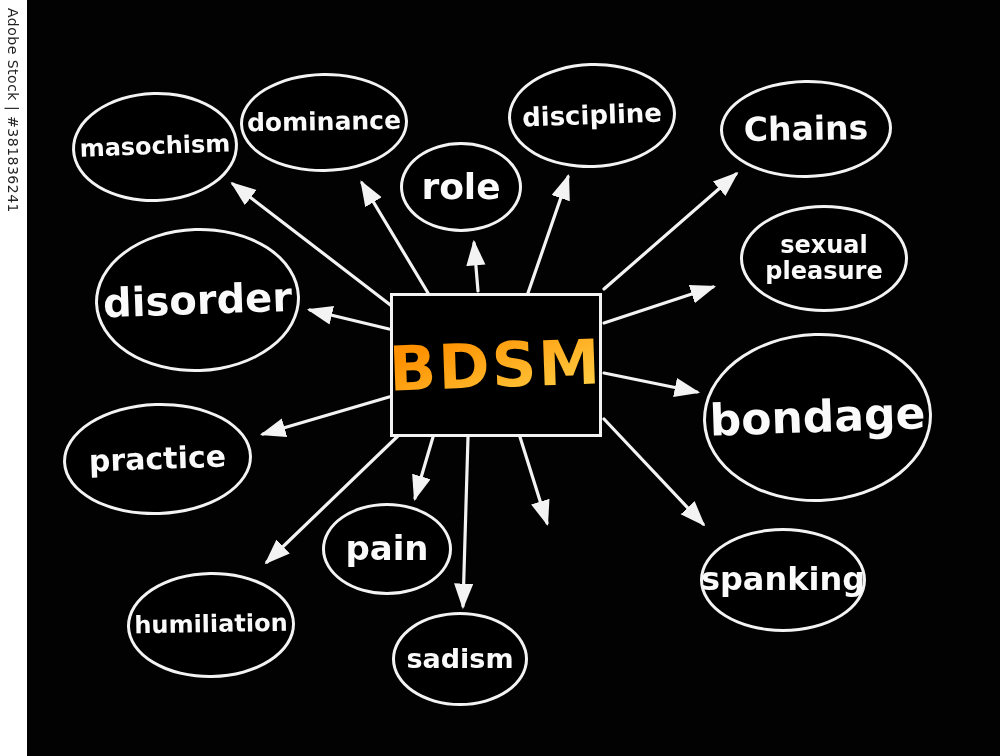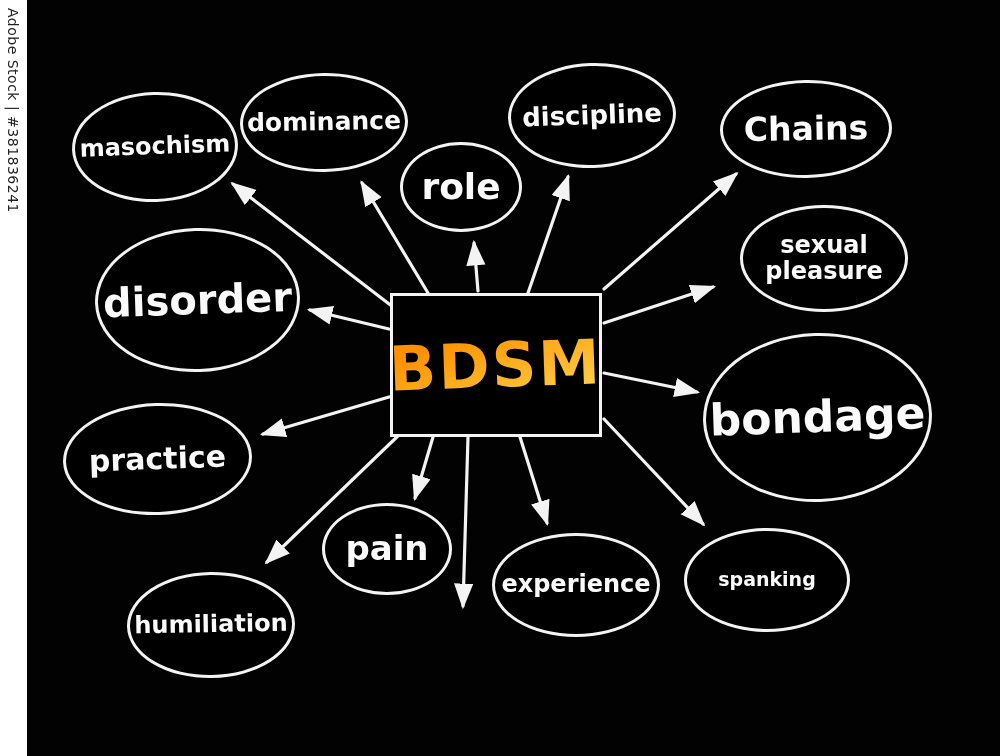--- a/index.html
+++ b/index.html
@@ -37,21 +37,21 @@
   .n-discipline{left:508px; top:63px;  width:168px;height:105px;font-size:26px;transform:rotate(-2deg);}
   .n-chains    {left:720px; top:80px;  width:172px;height:98px; font-size:33px;transform:rotate(-1deg);}
   .n-role      {left:400px; top:142px; width:122px;height:90px; font-size:36px;}
   .n-sexual    {left:740px; top:205px; width:168px;height:107px;font-size:24px;}
   .n-sexual .node-label{max-width:130px;}
   .n-disorder  {left:95px;  top:228px; width:205px;height:144px;font-size:40px;transform:rotate(-2deg);}
   .n-bondage   {left:703px; top:333px; width:229px;height:169px;font-size:44px;transform:rotate(-2deg);}
   .n-practice  {left:63px;  top:403px; width:189px;height:112px;font-size:30px;transform:rotate(-2deg);}
   .n-pain      {left:322px; top:503px; width:130px;height:92px; font-size:34px;}
   .n-experience{left:492px; top:533px; width:168px;height:104px;font-size:24px;}
-  .n-spanking  {left:684px; top:528px; width:166px;height:104px;font-size:19px;}
+  .n-spanking  {left:700px; top:528px; width:166px;height:104px;font-size:32px;}
   .n-humiliation{left:127px;top:572px; width:168px;height:106px;font-size:24px;transform:rotate(-1deg);}
   .n-sadism    {left:392px; top:612px; width:136px;height:94px; font-size:27px;}
   
   .center-box{
     position:absolute;z-index:4;
     left:390px;top:293px;width:212px;height:144px;
     border:3px solid #f3f3f3;background:#000;
     display:flex;align-items:center;justify-content:center;
     box-sizing:border-box;
   }
@@ -117,27 +117,27 @@
   </div>
   <div class="node n-bondage">
     <span class="node-label">bondage</span>
   </div>
   <div class="node n-practice">
     <span class="node-label">practice</span>
   </div>
   <div class="node n-pain">
     <span class="node-label">pain</span>
   </div>
-  <div class="node n-experience">
-    <span class="node-label">experience</span>
-  </div>
   <div class="node n-spanking">
     <span class="node-label">spanking</span>
   </div>
   <div class="node n-humiliation">
     <span class="node-label">humiliation</span>
+  </div>
+  <div class="node n-sadism">
+    <span class="node-label">sadism</span>
   </div>
 
   <div class="center-box">
     <span class="center-label">BDSM</span>
   </div>
 
 </div>
 
 </body></html>

